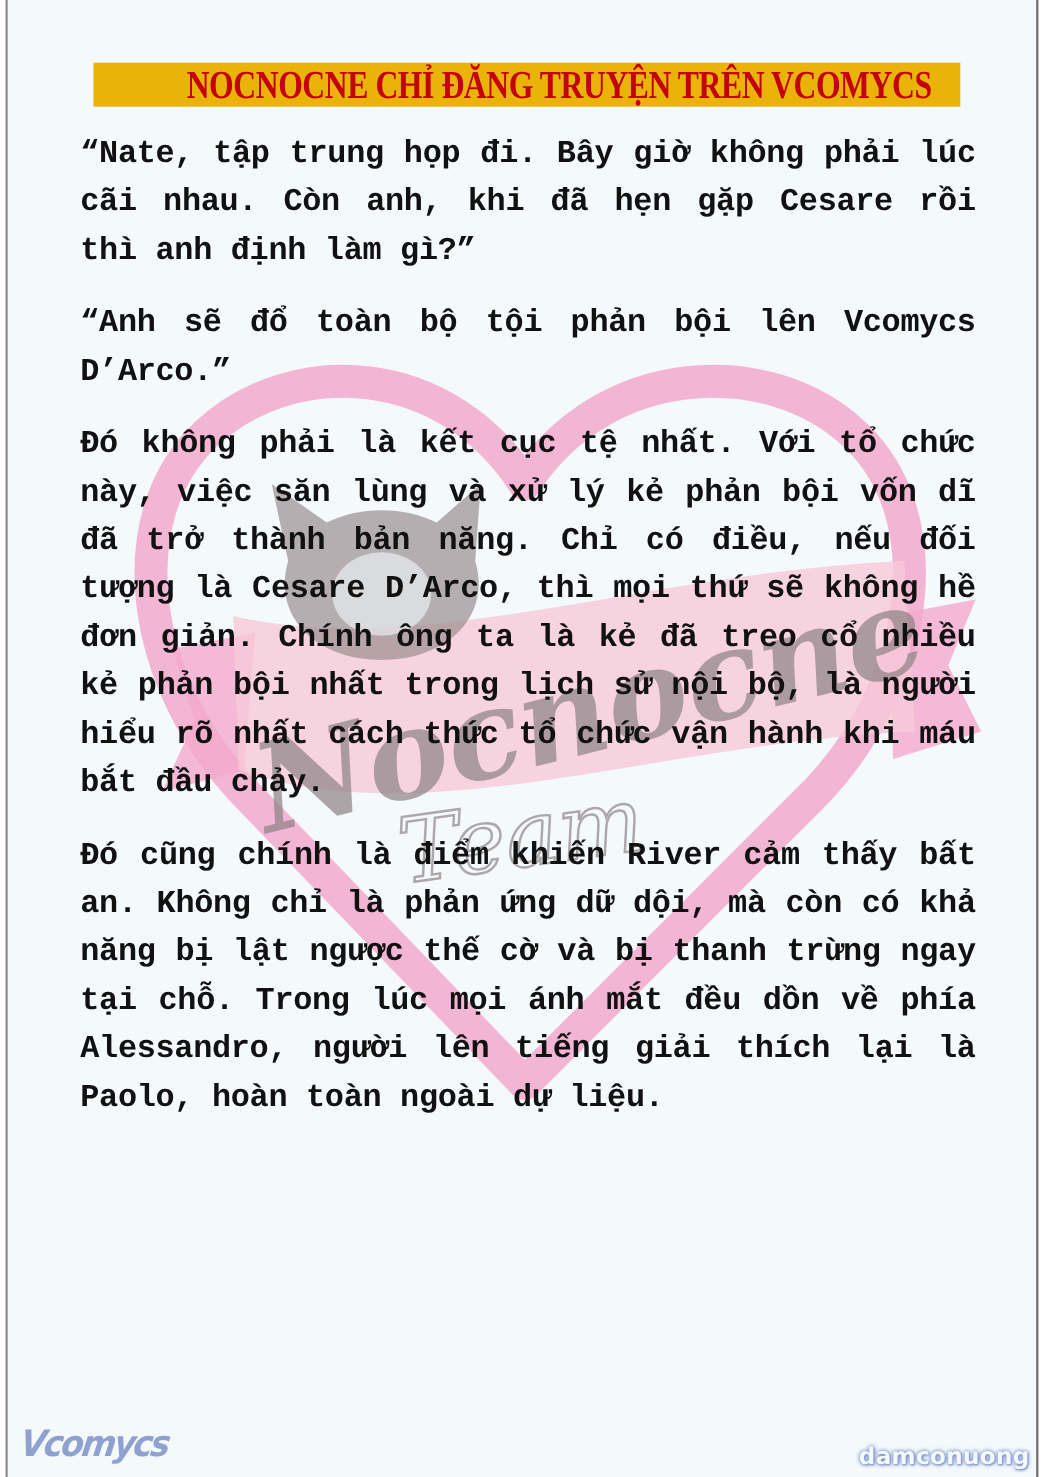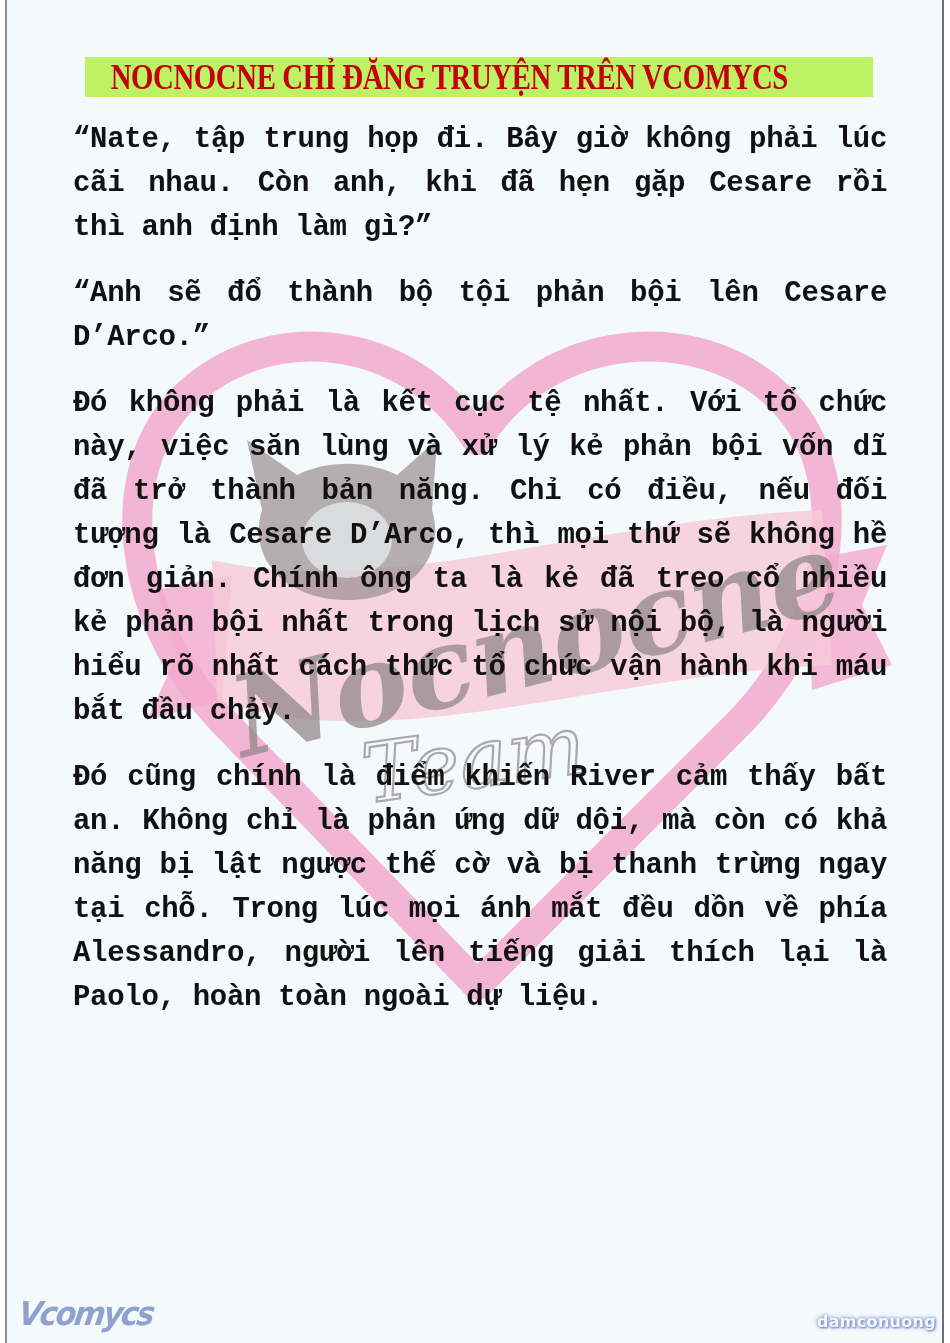--- a/index.html
+++ b/index.html
@@ -34,24 +34,24 @@
     height: 1343px;
     pointer-events: none;
   }
   
   .title-banner {
     position: absolute;
     left: 78px;
     top: 57px;
     width: 788px;
     height: 40px;
-    background: #bef264;
+    background: #eab308;
     display: flex;
     align-items: center;
-    justify-content: flex-end;
+    justify-content: flex-start;
   }
   .title-text {
     font-family: "Liberation Serif", "DejaVu Serif", serif;
     font-weight: bold;
     font-size: 36px;
     color: #c4000b;
     letter-spacing: -0.5px;
     transform: scaleX(0.80);
     white-space: nowrap;
     line-height: 40px;
@@ -85,21 +85,21 @@
     color: #8fa2cf;
     letter-spacing: -2px;
     transform: skewX(-8deg) scaleY(1.1);
   }
   .logo-damconuong {
     position: absolute;
     right: 6px;
     top: 1312px;
     font-family: "DejaVu Sans", sans-serif;
     font-weight: bold;
-    font-size: 16px;
+    font-size: 21px;
     color: #f6f8ff;
     text-shadow: 0 0 3px #7f94c8, 0 0 5px #8ea2d4, 1px 1px 2px #6f85c0;
     letter-spacing: 0.3px;
   }
 </style>
 </head>
 <body>
 
 <div class="page">
 
@@ -128,20 +128,20 @@
 
     <text x="355" y="790" transform="rotate(-8 450 760)" font-family="'DejaVu Serif', serif" font-style="italic" font-size="82" fill="none" stroke="#8f8587" stroke-width="2.2" opacity="0.7">Team</text>
   </svg>
 
   <div class="title-banner">
     <span class="title-text">NOCNOCNE CHỈ ĐĂNG TRUYỆN TRÊN VCOMYCS</span>
   </div>
 
   <div class="content">
     <p>“Nate, tập trung họp đi. Bây giờ không phải lúc cãi nhau. Còn anh, khi đã hẹn gặp Cesare rồi thì anh định làm gì?”</p>
-    <p>“Anh sẽ đổ thành bộ tội phản bội lên Cesare D’Arco.”</p>
+    <p>“Anh sẽ đổ toàn bộ tội phản bội lên Vcomycs D’Arco.”</p>
     <p>Đó không phải là kết cục tệ nhất. Với tổ chức này, việc săn lùng và xử lý kẻ phản bội vốn dĩ đã trở thành bản năng. Chỉ có điều, nếu đối tượng là Cesare D’Arco, thì mọi thứ sẽ không hề đơn giản. Chính ông ta là kẻ đã treo cổ nhiều kẻ phản bội nhất trong lịch sử nội bộ, là người hiểu rõ nhất cách thức tổ chức vận hành khi máu bắt đầu chảy.</p>
     <p>Đó cũng chính là điểm khiến River cảm thấy bất an. Không chỉ là phản ứng dữ dội, mà còn có khả năng bị lật ngược thế cờ và bị thanh trừng ngay tại chỗ. Trong lúc mọi ánh mắt đều dồn về phía Alessandro, người lên tiếng giải thích lại là Paolo, hoàn toàn ngoài dự liệu.</p>
   </div>
 
   <div class="logo-vcomycs">Vcomycs</div>
   <div class="logo-damconuong">damconuong</div>
 </div>
 
 </body></html>

